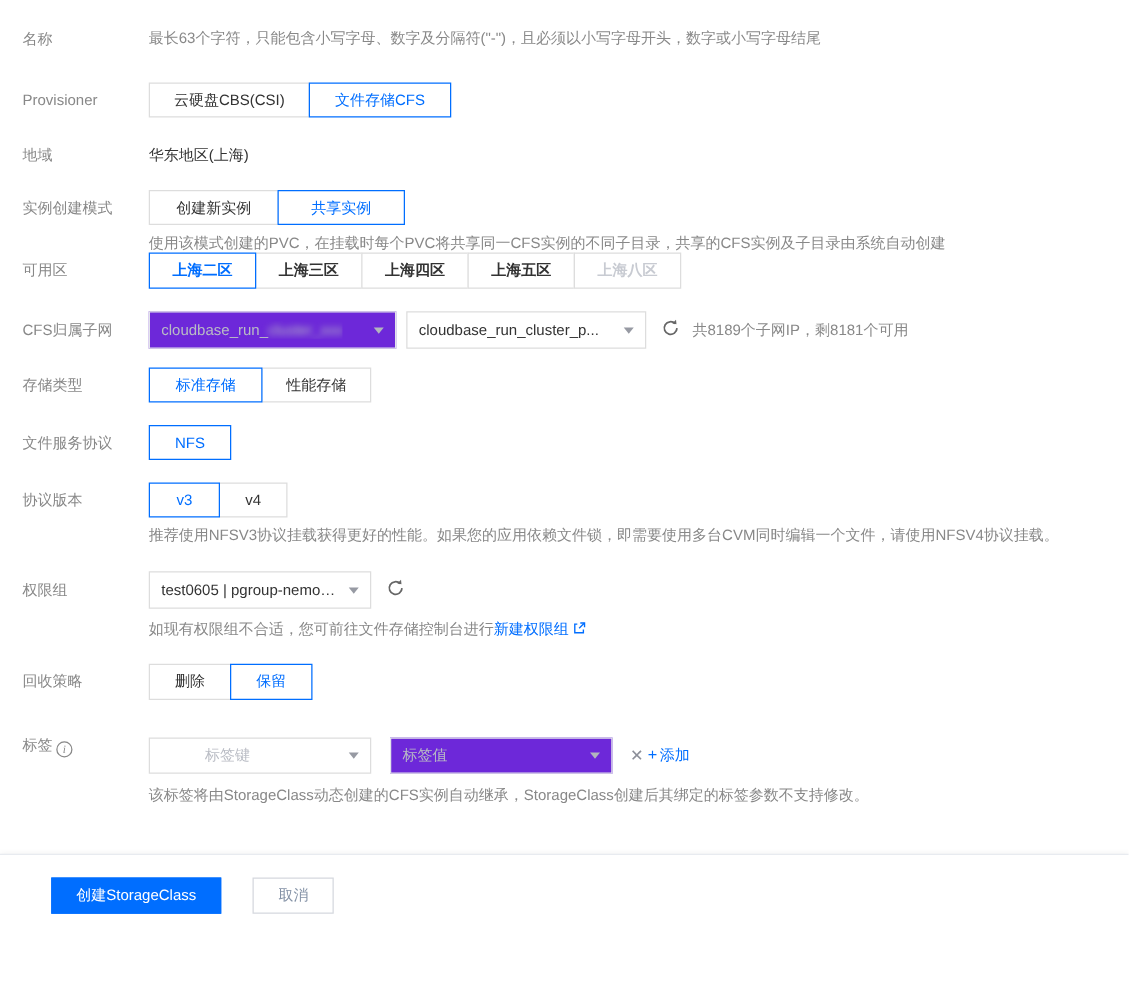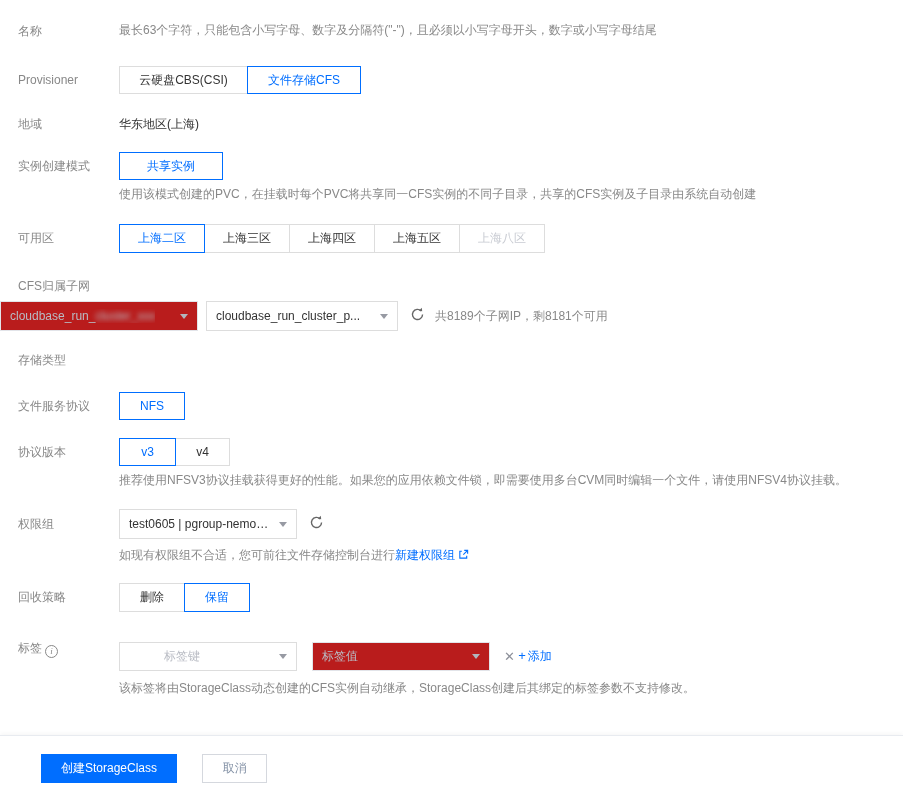--- a/index.html
+++ b/index.html
@@ -36,42 +36,42 @@
     color:#333; text-align:center; cursor:pointer; margin-left:-1px;
     position:relative; padding:0 14px; white-space:nowrap;
   }
   .seg:first-child { margin-left:0; }
   .seg.sel { border-color:#006eff; color:#006eff; z-index:1; }
   .seg.disabled { color:#c8cbd2; cursor:not-allowed; }
   .h29 .seg { height:29px; line-height:27px; }
   .g-prov .seg:nth-child(1){ width:129px; }
   .g-prov .seg:nth-child(2){ width:114px; }
   .g-mode .seg:nth-child(1){ width:104px; }
-  .g-mode .seg:nth-child(2){ width:89px; }
-  .g-zone .seg{ width:86px; padding:0; }
+  .g-mode .seg:nth-child(2){ width:102px; }
+  .g-zone .seg{ width:86px; padding:0;font-weight:bold; }
   .g-stor .seg:nth-child(1){ width:91px; }
   .g-stor .seg:nth-child(2){ width:88px; }
   .g-nfs .seg{ width:66px; }
   .g-ver .seg:nth-child(1){ width:57px; }
   .g-ver .seg:nth-child(2){ width:55px; }
   .g-rec .seg{ width:66px; }
 
   
   .select {
     height:30px; border:1px solid #ddd; background:#fff; cursor:pointer;
     display:inline-flex; align-items:center; justify-content:space-between;
     padding:0 9px; color:#333; vertical-align:top; white-space:nowrap; overflow:hidden;
   }
   .select .val { overflow:hidden; text-overflow:ellipsis; }
   .caret {
     width:0; height:0; flex-shrink:0; margin-left:8px;
     border-left:4px solid transparent; border-right:4px solid transparent;
     border-top:5px solid #979aa3;
   }
-  .select.disabled { background:#b91c1c; border-color:#e2e4e9; color:#b9bcc4; cursor:not-allowed; }
+  .select.disabled { background:#6d28d9; border-color:#e2e4e9; color:#b9bcc4; cursor:not-allowed; }
   .select.disabled .caret { border-top-color:#b2b5bd; }
   .select.placeholder { color:#b9bcc4;padding-left:44px; }
   .redacted { filter:blur(2.5px); }
 
   .inline { display:inline-flex; align-items:center; }
   .refresh-btn { margin-left:12px; cursor:pointer; display:inline-flex; align-items:center; height:30px; }
   .subnet-info { color:#888; margin-left:10px; line-height:30px; }
 
   .link { color:#006eff; text-decoration:none; cursor:pointer; }
   .ext-icon { display:inline-block; vertical-align:-1px; margin-left:3px; }
@@ -85,23 +85,23 @@
   .close-icon { color:#8d909a; font-size:13px; margin-left:14px; cursor:pointer; line-height:29px; }
 
   .add-link { display:inline-block; margin-top:14px; line-height:16px; font-size:12px; }
   .add-link .plus { font-size:13px; margin-right:2px; }
   .tags-note { color:#888; line-height:16px; margin-top:9px; }
 
   
   .row-name    { margin-bottom:20px; }
   .row-prov    { margin-bottom:21px; }
   .row-region  { margin-bottom:19px; }
-  .row-mode    { margin-bottom:22px; }
+  .row-mode    { }
   .row-zone    { margin-bottom:18px; }
-  .row-subnet  { margin-bottom:15px;flex-direction:column; }
+  .row-subnet  { margin-bottom:15px; }
   .row-stor    { margin-bottom:18px; }
   .row-nfs     { margin-bottom:18px; }
   .row-ver     { margin-bottom:21px; }
   .row-pgroup  { margin-bottom:19px; }
   .row-pgroup .help { margin-top:8px; }
   .row-rec     { margin-bottom:22px; }
 
   
   .footer {
     margin-top:39px; border-top:1px solid #e8ebf0;
@@ -144,20 +144,21 @@
     <div class="label">地域</div>
     <div class="content" style="line-height:18px;">
       <span style="color:#333;">华东地区(上海)</span>
     </div>
   </div>
 
   <div class="row lh28 row-mode">
     <div class="label">实例创建模式</div>
     <div class="content">
       <div class="btn-group g-mode">
+        <div class="seg">创建新实例</div>
         <div class="seg sel">共享实例</div>
       </div>
       <div class="help">使用该模式创建的PVC，在挂载时每个PVC将共享同一CFS实例的不同子目录，共享的CFS实例及子目录由系统自动创建</div>
     </div>
   </div>
 
   <div class="row lh29 row-zone h29">
     <div class="label">可用区</div>
     <div class="content">
       <div class="btn-group g-zone h29">
@@ -188,20 +189,26 @@
             <path d="M12.6 0.9 L13 4.6 9.4 4.1 Z" fill="#666"></path>
           </svg>
         </span>
       </span>
       <span class="subnet-info">共8189个子网IP，剩8181个可用</span>
     </div>
   </div>
 
   <div class="row lh28 row-stor">
     <div class="label">存储类型</div>
+    <div class="content">
+      <div class="btn-group g-stor">
+        <div class="seg sel">标准存储</div>
+        <div class="seg">性能存储</div>
+      </div>
+    </div>
   </div>
 
   <div class="row lh28 row-nfs">
     <div class="label">文件服务协议</div>
     <div class="content">
       <div class="btn-group g-nfs">
         <div class="seg sel">NFS</div>
       </div>
     </div>
   </div>

